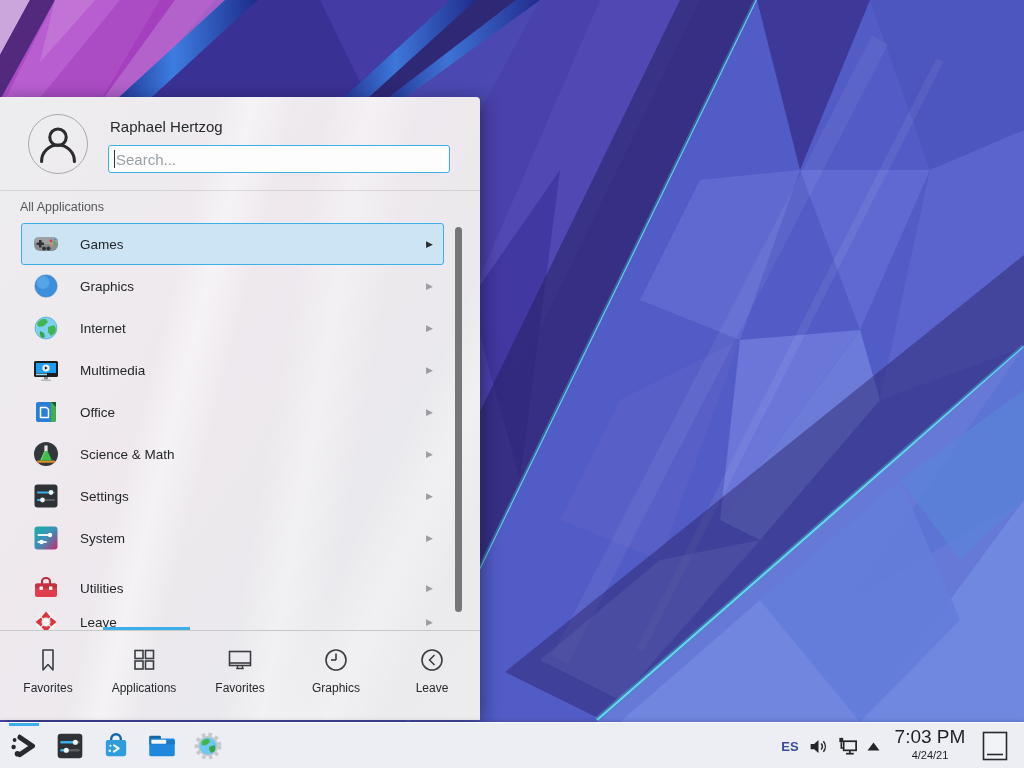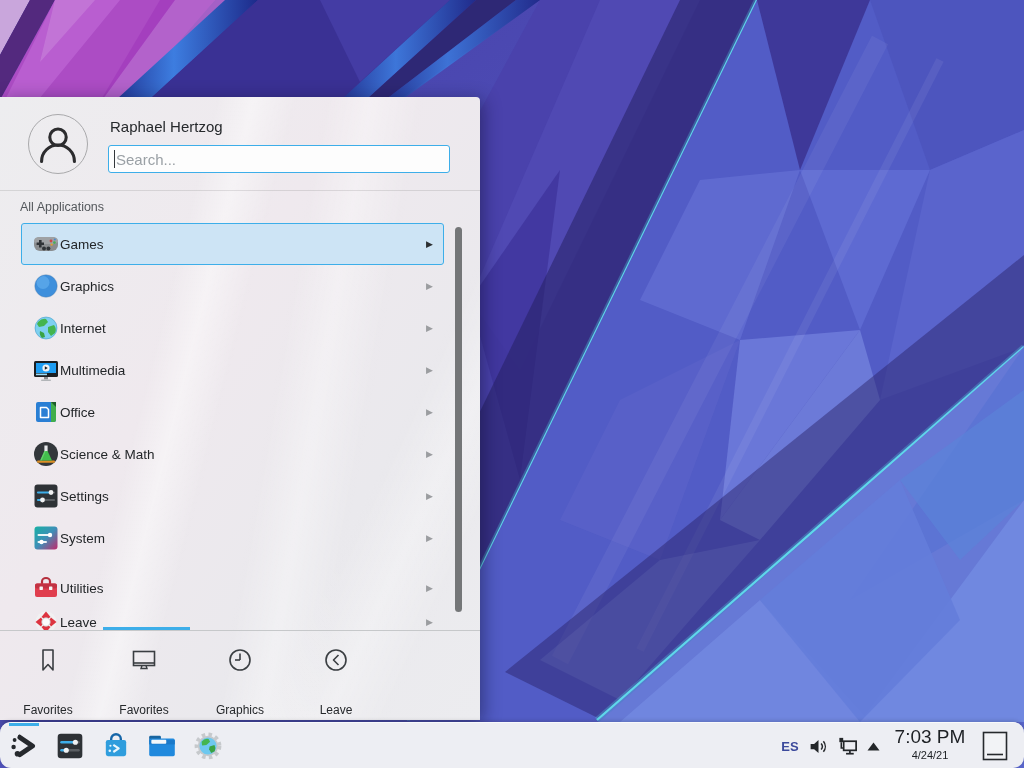--- a/index.html
+++ b/index.html
@@ -28,36 +28,36 @@
   .search::placeholder { color:#9aa0a5; }
   .caret { position:absolute; left:114px; top:53px; width:1px; height:18px; background:#33373b; }
   .hdr-divider { position:absolute; left:0; top:93px; width:480px; height:1px; background:rgba(0,0,0,.10); }
   .section-label { position:absolute; left:20px; top:103px; font-size:12.5px; color:#54585c; }
 
   .cat-list { position:absolute; left:0; top:125px; width:480px; height:408px; overflow:hidden; }
   .cat-row { position:absolute; left:21px; width:423px; height:42px; display:flex; align-items:center;
              border:1px solid transparent; border-radius:3px; }
   .cat-row.selected { background:#cde4f5; border-color:#3daee9; }
   .cat-icon { width:28px; height:28px; margin-left:10px; flex:0 0 28px; }
-  .cat-label { font-size:13.5px; color:#232629; }
+  .cat-label { margin-left:20px; font-size:13.5px; color:#232629; }
   .cat-arrow { margin-left:auto; margin-right:10px; font-size:9px; color:#9b9da0; }
   .cat-row.selected .cat-arrow { color:#2b2e31; }
 
   .scrollbar { position:absolute; right:18px; top:130px; width:7px; height:385px; border-radius:3.5px;
                background:#747678; }
   .tab-indicator { position:absolute; left:103px; top:530px; width:87px; height:3px; background:#3daee9; }
   .list-divider { position:absolute; left:0; top:533px; width:480px; height:1px; background:#c6c8ca; }
 
   .tabbar { position:absolute; left:0; top:534px; width:480px; height:89px; display:flex; }
-  .tab { width:96px; display:flex; flex-direction:column; align-items:center; padding-top:15px;gap:22px; }
+  .tab { width:96px; display:flex; flex-direction:column; align-items:center; padding-top:15px; }
   .tab-label { margin-top:7px; font-size:12px; color:#26292c; }
 
   
   .taskbar { position:absolute; left:0; top:722px; width:1024px; height:46px;
-             background:#edeef3; border-top:1px solid #f8f9fb; box-shadow:0 -1px 4px rgba(0,0,0,.18);border-radius:11px; }
+             background:#edeef3; border-top:1px solid #f8f9fb; box-shadow:0 -1px 4px rgba(0,0,0,.18); }
   .task-btn { position:absolute; top:0; height:46px; display:flex; align-items:center; justify-content:center; }
   .task-btn .active-line { position:absolute; left:3px; right:3px; top:0; height:3px; background:#3daee9; }
   .tray-text { position:absolute; top:0; height:46px; display:flex; align-items:center;
                font-size:13px; font-weight:bold; color:#3c4a9c; }
   .clock { position:absolute; left:886px; top:3px; width:88px; height:42px; text-align:center; color:#1d2024; }
   .clock .time { font-size:19px; line-height:21px; }
   .clock .date { font-size:11px; line-height:17px; }
   .showdesk { position:absolute; left:982px; top:8px; width:26px; height:30px; }
 </style>
 </head>
@@ -283,20 +283,29 @@
 
     <div class="tabbar">
       <div class="tab">
         <svg width="28" height="28" viewBox="0 0 28 28">
           <path d="M9,4 h10 v20 l-5,-5.5 -5,5.5 z" fill="none" stroke="#3a3e42" stroke-width="1.6" stroke-linejoin="round"></path>
         </svg>
         <span class="tab-label">Favorites</span>
       </div>
       <div class="tab">
         <svg width="28" height="28" viewBox="0 0 28 28">
+          <rect x="5" y="4.5" width="8" height="8" fill="none" stroke="#3a3e42" stroke-width="1.6"></rect>
+          <rect x="15.5" y="4.5" width="8" height="8" fill="none" stroke="#3a3e42" stroke-width="1.6"></rect>
+          <rect x="5" y="15" width="8" height="8" fill="none" stroke="#3a3e42" stroke-width="1.6"></rect>
+          <rect x="15.5" y="15" width="8" height="8" fill="none" stroke="#3a3e42" stroke-width="1.6"></rect>
+        </svg>
+        <span class="tab-label">Applications</span>
+      </div>
+      <div class="tab">
+        <svg width="28" height="28" viewBox="0 0 28 28">
           <rect x="3.5" y="5.5" width="21" height="14" fill="none" stroke="#3a3e42" stroke-width="1.6"></rect>
           <line x1="3.5" y1="17" x2="24.5" y2="17" stroke="#3a3e42" stroke-width="1.6"></line>
           <path d="M12,19.5 l-1,3 h6 l-1,-3" fill="none" stroke="#3a3e42" stroke-width="1.4"></path>
         </svg>
         <span class="tab-label">Favorites</span>
       </div>
       <div class="tab">
         <svg width="28" height="28" viewBox="0 0 28 28">
           <circle cx="14" cy="14" r="10" fill="none" stroke="#3a3e42" stroke-width="1.6"></circle>
           <line x1="14" y1="14" x2="14" y2="7.5" stroke="#3a3e42" stroke-width="1.6"></line>

